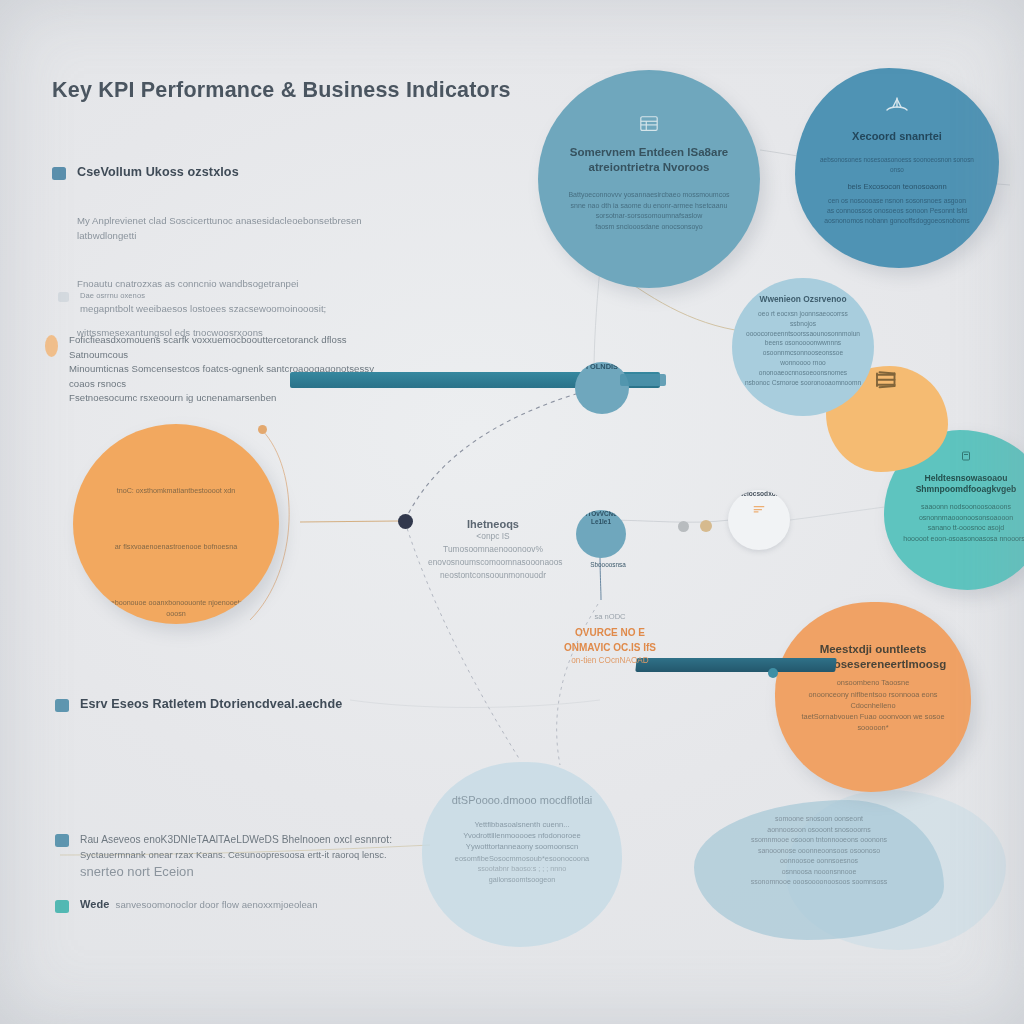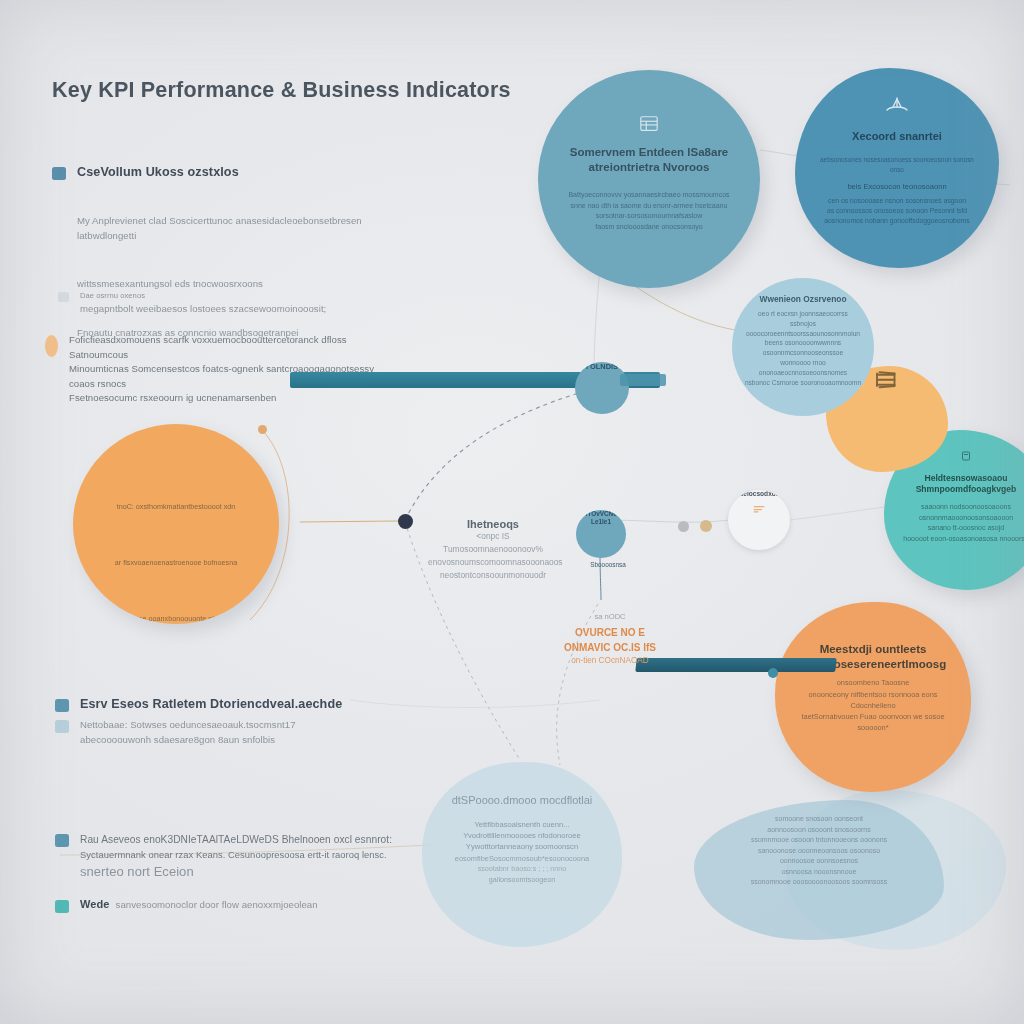--- a/index.html
+++ b/index.html
@@ -132,22 +132,22 @@
   <div class="title">Key KPI Performance &amp; Business Indicators</div>
 
   <div class="legend-block" style="left:52px; top:165px; width:330px;">
     <div class="legend-row">
       <div class="swatch" style="background:#5a8fad;"></div>
       <div>
         <div class="legend-head">CseVollum Ukoss ozstxlos</div>
       </div>
     </div>
     <div class="legend-sub indent">My Anplrevienet clad Soscicerttunoc anasesidacleoebonsetbresen latbwdlongetti</div>
+    <div class="legend-sub indent">Fnoautu cnatrozxas as conncnio wandbsogetranpei</div>
     <div class="legend-sub indent">wittssmesexantungsol eds tnocwoosrxoons</div>
-    <div class="legend-sub indent">Fnoautu cnatrozxas as conncnio wandbsogetranpei</div>
   </div>
 
   <div class="legend-block" style="left:58px; top:290px; width:320px;">
     <div class="legend-row">
       <div class="swatch" style="background:#cfd6dc; width:11px; height:10px; opacity:.8;"></div>
       <div>
         <div class="legend-sub" style="font-size:7.6px;">Dae osrrnu oxenos</div>
         <div class="legend-sub">megapntbolt weeibaesos lostoees szacsewoomoinooosit;</div>
       </div>
     </div>
@@ -161,27 +161,20 @@
         <div class="legend-sub dark">Minoumticnas Somcensestcos foatcs-ognenk santcroaoogagonotsessy coaos rsnocs</div>
         <div class="legend-sub dark">Fsetnoesocumc rsxeoourn ig ucnenamarsenben</div>
       </div>
     </div>
   </div>
 
   <div class="legend-block" style="left:55px; top:697px; width:340px;">
     <div class="legend-row">
       <div class="swatch" style="background:#5e96b0;"></div>
       <div class="legend-head">Esrv Eseos Ratletem Dtoriencdveal.aechde</div>
-    </div>
-    <div class="legend-row" style="margin-top:6px;">
-      <div class="swatch" style="background:#b7cfda;"></div>
-      <div>
-        <div class="legend-sub">Nettobaae: Sotwses oeduncesaeoauk.tsocmsnt17</div>
-        <div class="legend-sub">abecoooouwonh sdaesare8gon 8aun snfolbis</div>
-      </div>
     </div>
   </div>
 
   <div class="legend-block" style="left:55px; top:832px; width:350px;">
     <div class="legend-row">
       <div class="swatch" style="background:#5e96b0;"></div>
       <div>
         <div class="legend-sub dark" style="font-size:10.2px;">Rau Aseveos enoK3DNIeTAAlTAeLDWeDS Bhelnooen oxcl esnnrot:</div>
         <div class="legend-sub dark" style="font-size:9.4px;">Syctauermnank onear rzax Keans. Cesunoopresoosa ertt-it raoroq lensc.</div>
         <div class="legend-sub" style="font-size:13px;">snerteo nort Eceion</div>
@@ -285,21 +278,21 @@
         <line x1="9" y1="8" x2="9" y2="18"></line>
       </svg>
     </div>
     <div class="n-head" style="font-size:11.5px; color:#36525f; margin-bottom:16px;">Somervnem Entdeen lSa8are atreiontrietra Nvoroos</div>
     <div class="n-body" style="font-size:7px; color:#3e6274;">Battyoeconnovvv yosannaesircbaeo mossmoumcos</div>
     <div class="n-body" style="font-size:7px; color:#3e6274;">snne nao dth ia saome du enonr-armee hsetcaanu</div>
     <div class="n-body" style="font-size:7px; color:#3e6274;">sorsotnar-sorsosomoumnafsaslow</div>
     <div class="n-body" style="font-size:7px; color:#3e6274;">faosm snciooosdane onocsonsoyo</div>
   </div>
 
-  <div class="node circ-shadow" style="left:73px; top:424px; width:206px; height:200px; border-radius:50%; background:#f2a85f; padding:20px 24px; justify-content:flex-start;gap:45px;">
+  <div class="node circ-shadow" style="left:73px; top:424px; width:206px; height:200px; border-radius:50%; background:#f2a85f; padding:20px 24px; justify-content:center;gap:45px;">
     <div class="n-head" style="font-size:11.5px; color:#3f3a2e; margin-bottom:13px;">
       <span></span>
     </div>
     <div class="n-body" style="font-size:7.2px; color:#6a5a42;">tnoC: oxsthomkmatiantbestoooot xdn</div>
     <div class="n-body" style="font-size:7.2px; color:#6a5a42;">ar flsxvoaenoenastroenooe bofnoesna</div>
     <div class="n-body" style="font-size:7.2px; color:#6a5a42;">Argeboonouoe ooanxbonoouonte njoenooetoer-ooosn</div>
   </div>
 
   <div class="bar" style="left:290px; top:372px; width:370px; height:16px; background:linear-gradient(180deg,#36889f,#2a7289);"></div>
   <div class="node" style="left:575px; top:362px; width:54px; height:52px; border-radius:50%; background:#6fa7bd;">

